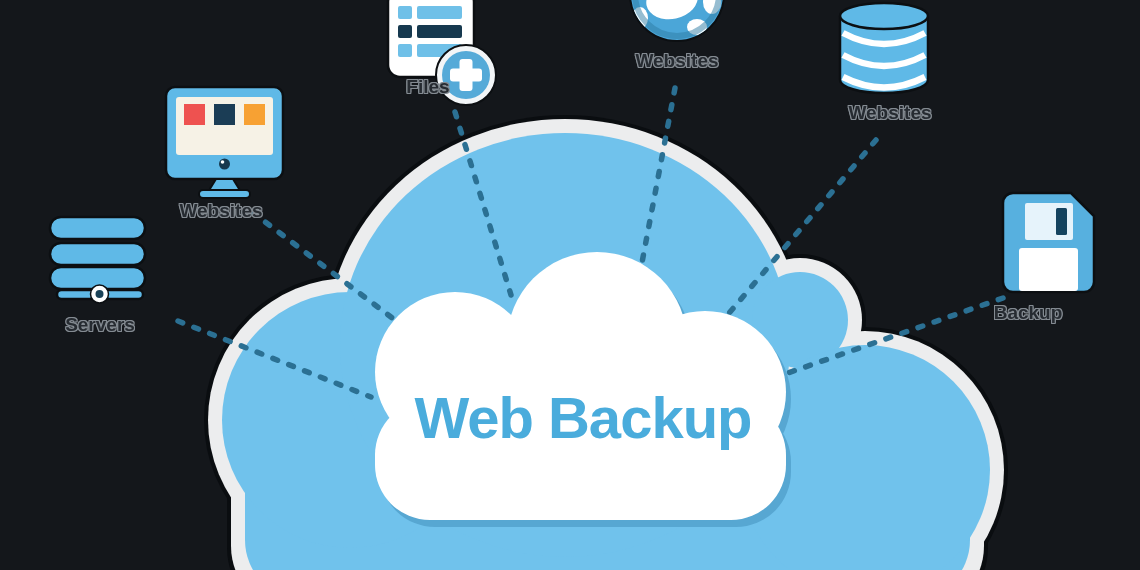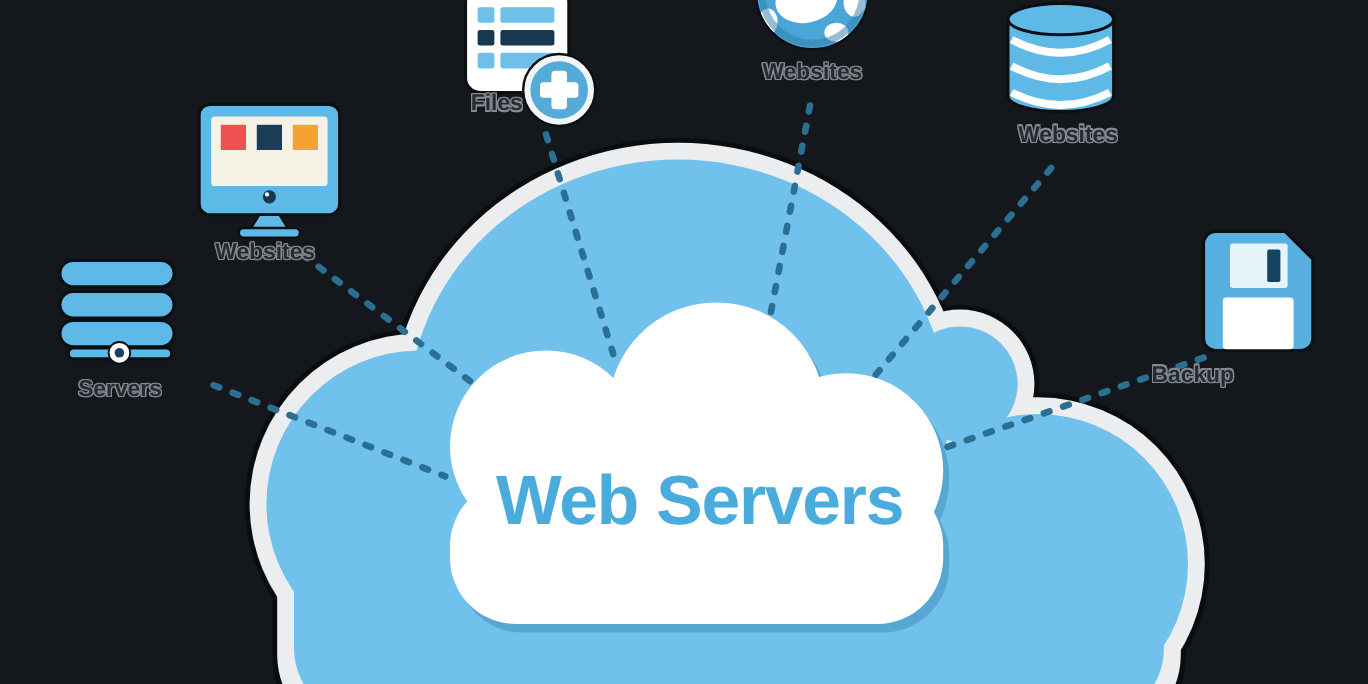--- a/index.html
+++ b/index.html
@@ -147,20 +147,20 @@
       <path d="M1013 193 h58 l23 23 v66 a10 10 0 0 1 -10 10 h-71 a10 10 0 0 1 -10 -10 v-79 a10 10 0 0 1 10 -10 z" fill="#57B0DF" stroke="#0C0F12" stroke-width="2.5"></path>
       <rect x="1025" y="203" width="48" height="37" rx="2" fill="#E6F3FB"></rect>
       <rect x="1056" y="208" width="11" height="27" rx="1.5" fill="#14435F"></rect>
       <rect x="1019" y="248" width="59" height="43" rx="3" fill="#FFFFFF"></rect>
     </g>
 
   </svg>
 
   <div class="node-label" style="left:100px;top:314px;">Servers</div>
   <div class="node-label" style="left:221px;top:200px;">Websites</div>
-  <div class="node-label" style="left:414px;top:76px;">Files</div>
+  <div class="node-label" style="left:428px;top:76px;">Files</div>
   <div class="node-label" style="left:677px;top:50px;">Websites</div>
   <div class="node-label" style="left:890px;top:102px;">Websites</div>
-  <div class="node-label" style="left:994px;top:302px;">Backup</div>
+  <div class="node-label" style="left:1028px;top:302px;">Backup</div>
 
-  <div class="cloud-title">Web Servers</div>
+  <div class="cloud-title">Web Backup</div>
 
 </div>
 
 </body></html>

